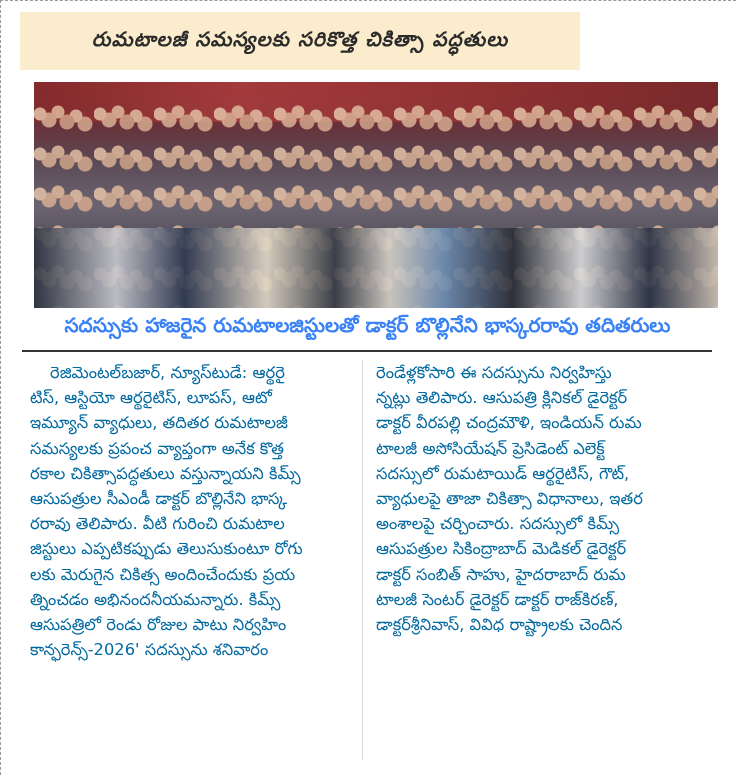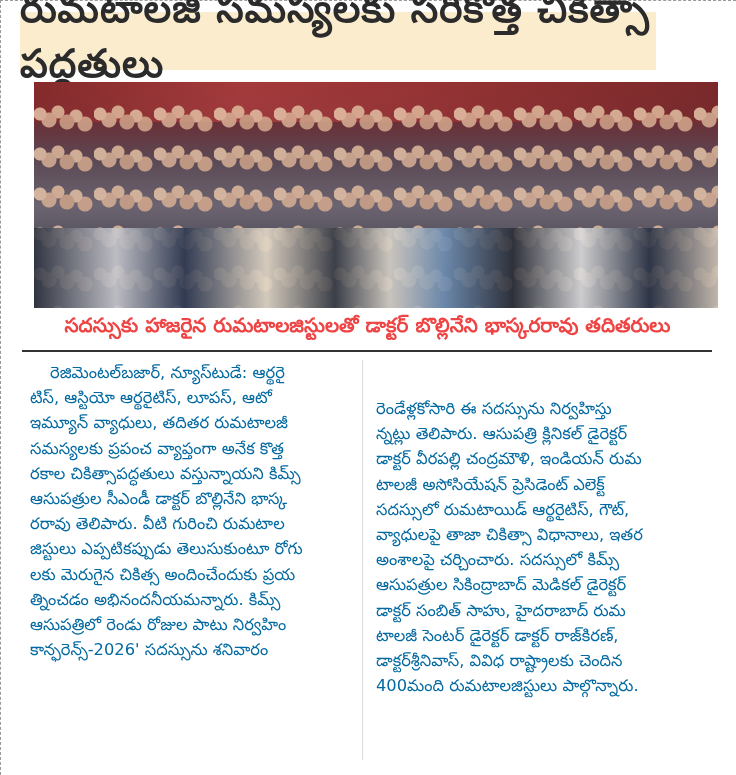--- a/index.html
+++ b/index.html
@@ -2,47 +2,47 @@
 <html><head>
 <meta charset="utf-8">
 <style>
   html, body { margin:0; padding:0; }
   body { width:736px; height:775px; background:#ffffff; position:relative; overflow:hidden;
          font-family:"DejaVu Sans", sans-serif; color:#2a2a2a; }
   .border-top { position:absolute; left:0; top:0; width:736px; height:4px;
                 border-top:1px dashed #9a9a9a; }
   .border-left { position:absolute; left:0; top:0; width:3px; height:775px;
                  border-left:1px dashed #9a9a9a; }
-  .headline { position:absolute; left:20px; top:12px; width:636px; height:58px;
+  .headline { position:absolute; left:20px; top:12px; width:560px; height:58px;
               background:#fbeccd; display:flex; align-items:center; justify-content:center;
-              font-size:39px; font-weight:bold; color:#2b2b2b; letter-spacing:1px; }
+              font-size:20px; font-weight:bold; color:#2b2b2b; letter-spacing:1px;font-style:italic; }
   .photo { position:absolute; left:34px; top:82px; width:684px; height:226px;
            background:linear-gradient(180deg,#7a2a2e 0%,#6a3038 18%,#5b4a55 35%,#6b6470 55%,#4e4a58 75%,#3a3a48 100%);
            overflow:hidden; }
   .photo .stage { position:absolute; left:0; top:0; width:100%; height:40px;
                   background:linear-gradient(90deg,#8a2a2a,#b54040 30%,#a03535 60%,#7a2828); opacity:.7; }
   .photo .crowd { position:absolute; left:0; top:20px; width:100%; height:206px;
      background:
        radial-gradient(circle at 10% 30%, #e6c3a8 0 6px, transparent 7px),
        radial-gradient(circle at 25% 45%, #d8b096 0 7px, transparent 8px),
        radial-gradient(circle at 40% 25%, #e0b99c 0 6px, transparent 7px),
        radial-gradient(circle at 55% 50%, #cfa48a 0 7px, transparent 8px),
        radial-gradient(circle at 70% 35%, #e2bfa3 0 6px, transparent 7px),
        radial-gradient(circle at 85% 55%, #d4a98e 0 7px, transparent 8px);
      background-size:60px 40px; opacity:.85; }
   .photo .front { position:absolute; left:0; bottom:0; width:100%; height:80px;
      background:linear-gradient(90deg,#2e3340,#c9c9cf 12%,#2f3a52 22%,#e4d9c8 34%,#3b3f48 44%,#d8d2c8 52%,#6f8fb4 60%,#2c2f38 70%,#dcdcdc 80%,#2c3446 90%,#cfc3b5); opacity:.9; }
   .caption { position:absolute; left:20px; top:313px; width:695px; text-align:center;
-             font-size:20px; font-weight:bold; color:#ef4444; }
+             font-size:20px; font-weight:bold; color:#3b82f6; }
   .rule { position:absolute; left:22px; top:350px; width:690px; height:2px; background:#333; }
   .col { position:absolute; top:360px; width:316px; font-size:16.3px; line-height:25.2px;
          text-align:justify; color:#0369a1; }
   .col .line { display:block; white-space:nowrap; overflow:hidden; }
   .col-left { left:30px; }
-  .col-right { left:376px;margin-top:36px; }
+  .col-right { left:376px; }
   .col-left .line:first-child { text-indent:20px; }
   .divider { position:absolute; left:362px; top:360px; width:1px; height:400px; background:#dcdcdc; }
 </style>
 </head>
 <body>
 
 <div class="border-top"></div>
 <div class="border-left"></div>
 
 <div class="headline">రుమటాలజీ సమస్యలకు సరికొత్త చికిత్సా పద్ధతులు</div>
@@ -78,14 +78,13 @@
   <span class="line">న్నట్లు తెలిపారు. ఆసుపత్రి క్లినికల్ డైరెక్టర్</span>
   <span class="line">డాక్టర్ వీరపల్లి చంద్రమౌళి, ఇండియన్ రుమ</span>
   <span class="line">టాలజీ అసోసియేషన్ ప్రెసిడెంట్ ఎలెక్ట్</span>
   <span class="line">సదస్సులో రుమటాయిడ్ ఆర్థరైటిస్, గౌట్,</span>
   <span class="line">వ్యాధులపై తాజా చికిత్సా విధానాలు, ఇతర</span>
   <span class="line">అంశాలపై చర్చించారు. సదస్సులో కిమ్స్</span>
   <span class="line">ఆసుపత్రుల సికింద్రాబాద్ మెడికల్ డైరెక్టర్</span>
   <span class="line">డాక్టర్ సంబిత్ సాహు, హైదరాబాద్ రుమ</span>
   <span class="line">టాలజీ సెంటర్ డైరెక్టర్ డాక్టర్ రాజ్‌కిరణ్,</span>
   <span class="line">డాక్టర్‌శ్రీనివాస్, వివిధ రాష్ట్రాలకు చెందిన</span>
-  <span class="line">400మంది రుమటాలజిస్టులు పాల్గొన్నారు.</span>
 </div>
 
 </body></html>

